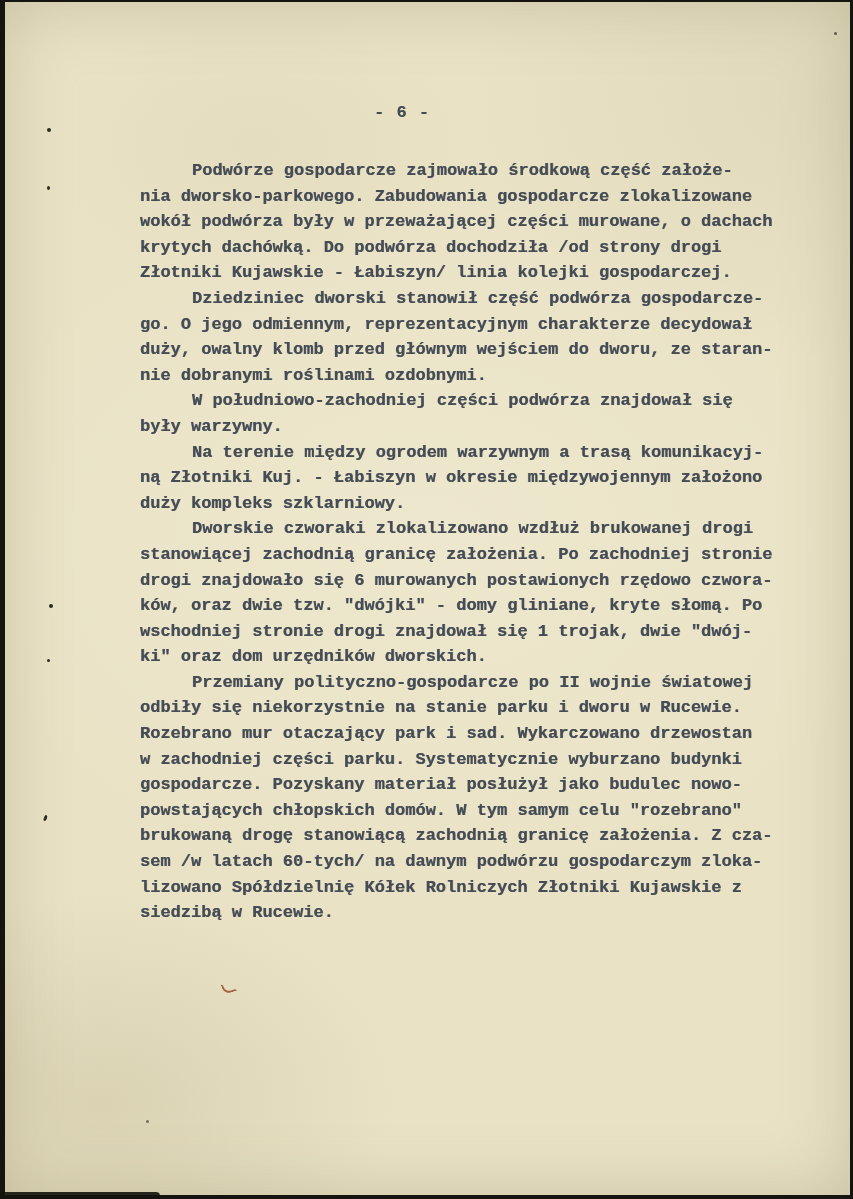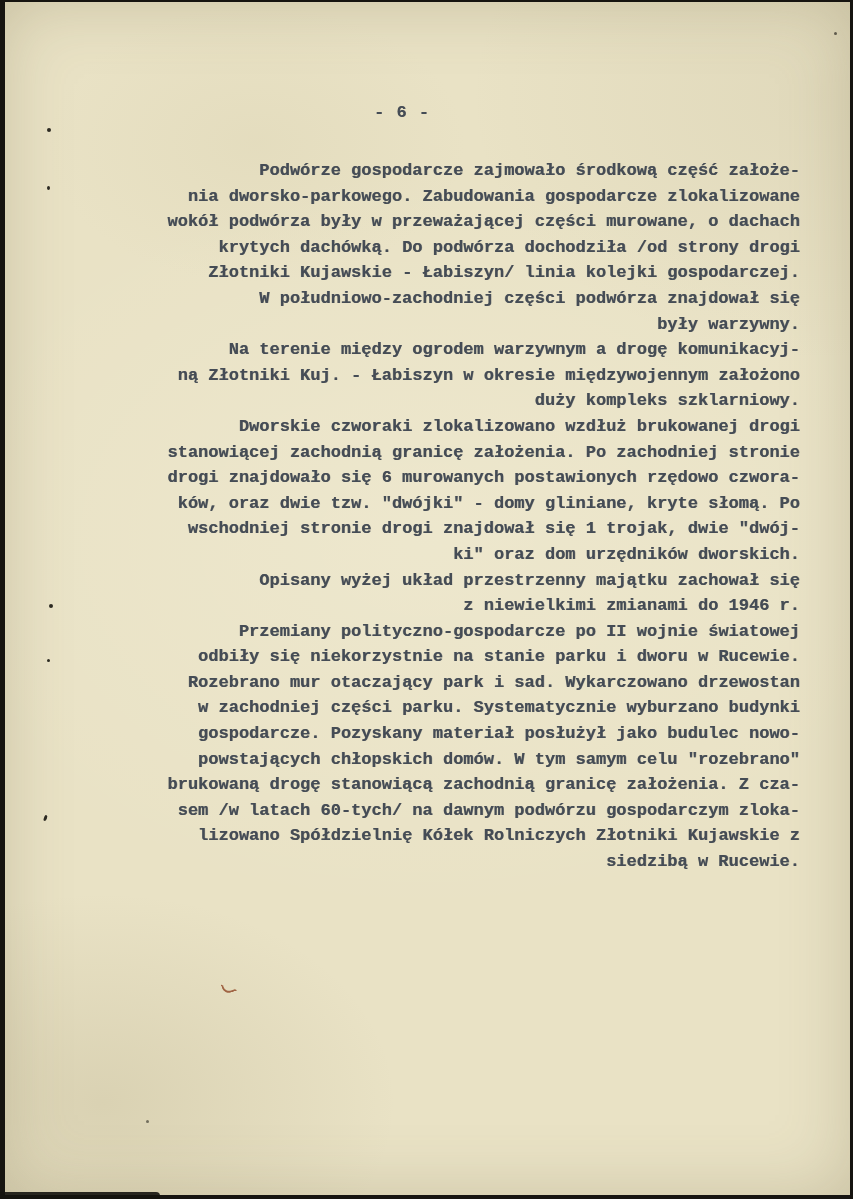--- a/index.html
+++ b/index.html
@@ -44,21 +44,20 @@
   }
   .text-block {
     position: absolute;
     left: 140px;
     top: 158px;
     width: 660px;
     font-size: 17px;
     font-weight: 700;
     line-height: 25.6px;
     text-shadow: 0.4px 0.4px 0.6px rgba(62,70,80,0.50), -0.3px -0.2px 0.5px rgba(62,70,80,0.30);
-    text-align: right;
   }
   .para {
     margin: 0;
     white-space: pre-line;
     text-indent: 52px;
   }
   .speck { position: absolute; border-radius: 50%; background: #2c2a22; }
   .mark-red { position: absolute; width: 10px; height: 7px; border: 2px solid #95502f;
               border-color: transparent transparent #95502f #95502f;
               border-radius: 0 0 0 8px; transform: rotate(-18deg); opacity: 0.85; }
@@ -69,33 +68,35 @@
 <div class="page">
 
   <div class="pagenum">- 6 -</div>
 
   <div class="text-block">
     <p class="para">Podwórze gospodarcze zajmowało środkową część założe-
 nia dworsko-parkowego. Zabudowania gospodarcze zlokalizowane
 wokół podwórza były w przeważającej części murowane, o dachach
 krytych dachówką. Do podwórza dochodziła /od strony drogi
 Złotniki Kujawskie - Łabiszyn/ linia kolejki gospodarczej.</p>
+    <p class="para">Dziedziniec dworski stanowił część podwórza gospodarcze-
+go. O jego odmiennym, reprezentacyjnym charakterze decydował
+duży, owalny klomb przed głównym wejściem do dworu, ze staran-
+nie dobranymi roślinami ozdobnymi.</p>
     <p class="para">W południowo-zachodniej części podwórza znajdował się
 były warzywny.</p>
-    <p class="para">Na terenie między ogrodem warzywnym a drogę komunikacyj-
+    <p class="para">Na terenie między ogrodem warzywnym a trasą komunikacyj-
 ną Złotniki Kuj. - Łabiszyn w okresie międzywojennym założono
 duży kompleks szklarniowy.</p>
     <p class="para">Dworskie czworaki zlokalizowano wzdłuż brukowanej drogi
 stanowiącej zachodnią granicę założenia. Po zachodniej stronie
 drogi znajdowało się 6 murowanych postawionych rzędowo czwora-
 ków, oraz dwie tzw. "dwójki" - domy gliniane, kryte słomą. Po
 wschodniej stronie drogi znajdował się 1 trojak, dwie "dwój-
 ki" oraz dom urzędników dworskich.</p>
-    <p class="para">Opisany wyżej układ przestrzenny majątku zachował się
-z niewielkimi zmianami do 1946 r.</p>
     <p class="para">Przemiany polityczno-gospodarcze po II wojnie światowej
 odbiły się niekorzystnie na stanie parku i dworu w Rucewie.
 Rozebrano mur otaczający park i sad. Wykarczowano drzewostan
 w zachodniej części parku. Systematycznie wyburzano budynki
 gospodarcze. Pozyskany materiał posłużył jako budulec nowo-
 powstających chłopskich domów. W tym samym celu "rozebrano"
 brukowaną drogę stanowiącą zachodnią granicę założenia. Z cza-
 sem /w latach 60-tych/ na dawnym podwórzu gospodarczym zloka-
 lizowano Spółdzielnię Kółek Rolniczych Złotniki Kujawskie z
 siedzibą w Rucewie.</p>

